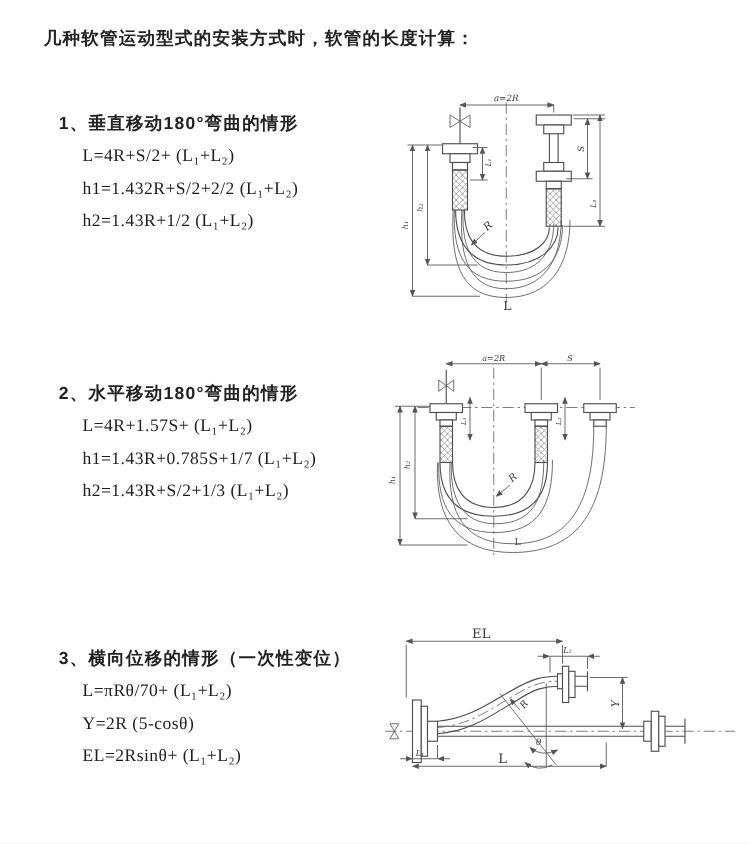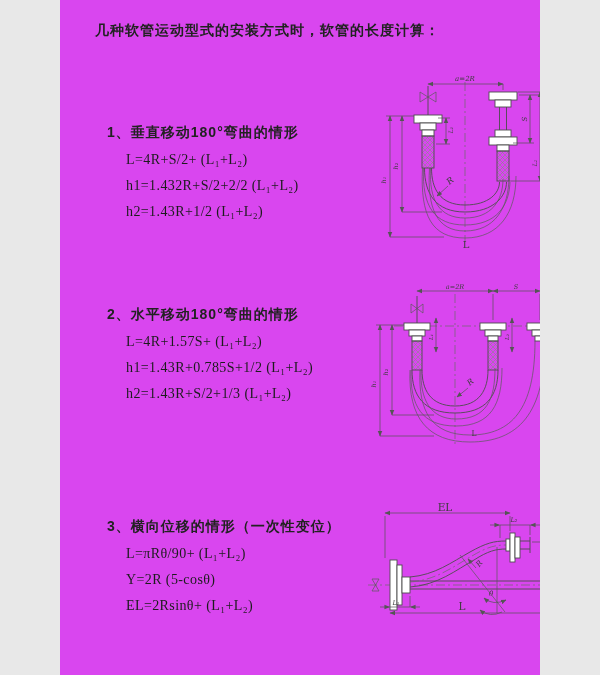--- a/index.html
+++ b/index.html
@@ -1,18 +1,18 @@
 <!DOCTYPE html>
 <html><head>
 <meta charset="utf-8">
 <style>
   html,body{margin:0;padding:0;background:#e8e8e8;}
   .page{
-    position:relative;width:480px;height:675px;margin:0 auto;
-    background:#d946ef;overflow:hidden;
+    position:relative;width:600px;height:675px;margin:0 auto;
+    background:#ffffff;overflow:hidden;
     font-family:"Liberation Sans","DejaVu Sans",sans-serif;
     color:#1f1f1f;
   }
   .doc-title{
     position:absolute;left:35px;top:22px;
     font-size:14px;font-weight:700;letter-spacing:1px;color:#222;
   }
   .section{position:absolute;left:47px;}
   .section .heading{
     font-size:14px;font-weight:700;letter-spacing:1px;color:#222;white-space:nowrap;
@@ -34,21 +34,21 @@
   .cl{stroke:#6a6a6a;stroke-width:0.7;fill:none;stroke-dasharray:9 3 2 3;}
   .fit{fill:#ffffff;stroke:#4d4d4d;stroke-width:0.9;}
 </style>
 </head>
 <body>
 
 <div class="page">
 
   <div class="doc-title">几种软管运动型式的安装方式时，软管的长度计算：</div>
 
-  <div class="section" style="top:124px;">
+  <div class="section" style="top:90px;">
     <div class="heading">1、垂直移动180°弯曲的情形</div>
     <div class="formula">L=4R+S/2+ (L₁+L₂)</div>
     <div class="formula">h1=1.432R+S/2+2/2 (L₁+L₂)</div>
     <div class="formula">h2=1.43R+1/2 (L₁+L₂)</div>
   </div>
 
   <div class="diagram" style="left:310px;top:70px;">
     <svg width="290" height="190" viewBox="0 0 290 190">
       <defs>
         <marker id="ar1" viewBox="0 0 10 10" refX="9" refY="5" markerWidth="8" markerHeight="8" orient="auto-start-reverse">
@@ -133,21 +133,21 @@
         <text font-size="8.5" transform="rotate(-40 82 113)" x="82" y="113" text-anchor="middle">R</text>
       </g>
 
       <text class="big" x="96" y="178" font-size="10" text-anchor="middle">L</text>
     </svg>
   </div>
 
   <div class="section" style="top:306px;">
     <div class="heading">2、水平移动180°弯曲的情形</div>
     <div class="formula">L=4R+1.57S+ (L₁+L₂)</div>
-    <div class="formula">h1=1.43R+0.785S+1/2 (L₁+L₂)</div>
+    <div class="formula">h1=1.43R+0.785S+1/7 (L₁+L₂)</div>
     <div class="formula">h2=1.43R+S/2+1/3 (L₁+L₂)</div>
   </div>
 
   <div class="diagram" style="left:308px;top:282px;">
     <svg width="292" height="175" viewBox="0 0 292 175">
       <defs>
         <marker id="ar2" viewBox="0 0 10 10" refX="9" refY="5" markerWidth="8" markerHeight="8" orient="auto-start-reverse">
           <path d="M0,1 L10,5 L0,9 z" fill="#555"></path>
         </marker>
         <pattern id="hz2" width="5" height="5" patternUnits="userSpaceOnUse">
@@ -228,21 +228,21 @@
         <line class="dim" x1="100" y1="106" x2="89" y2="115" marker-end="url(#ar2)"></line>
         <text font-size="8" transform="rotate(-40 104 102)" x="104" y="102" text-anchor="middle">R</text>
       </g>
 
       <text class="big" x="106" y="154" font-size="7.5" text-anchor="middle">L</text>
     </svg>
   </div>
 
   <div class="section" style="top:518px;">
     <div class="heading">3、横向位移的情形（一次性变位）</div>
-    <div class="formula">L=πRθ/90+ (L₁+L₂)</div>
+    <div class="formula">L=πRθ/70+ (L₁+L₂)</div>
     <div class="formula">Y=2R (5-cosθ)</div>
     <div class="formula">EL=2Rsinθ+ (L₁+L₂)</div>
   </div>
 
   <div class="diagram" style="left:300px;top:500px;">
     <svg width="300" height="160" viewBox="0 0 300 160">
       <defs>
         <marker id="ar3" viewBox="0 0 10 10" refX="9" refY="5" markerWidth="8" markerHeight="8" orient="auto-start-reverse">
           <path d="M0,1 L10,5 L0,9 z" fill="#555"></path>
         </marker>

